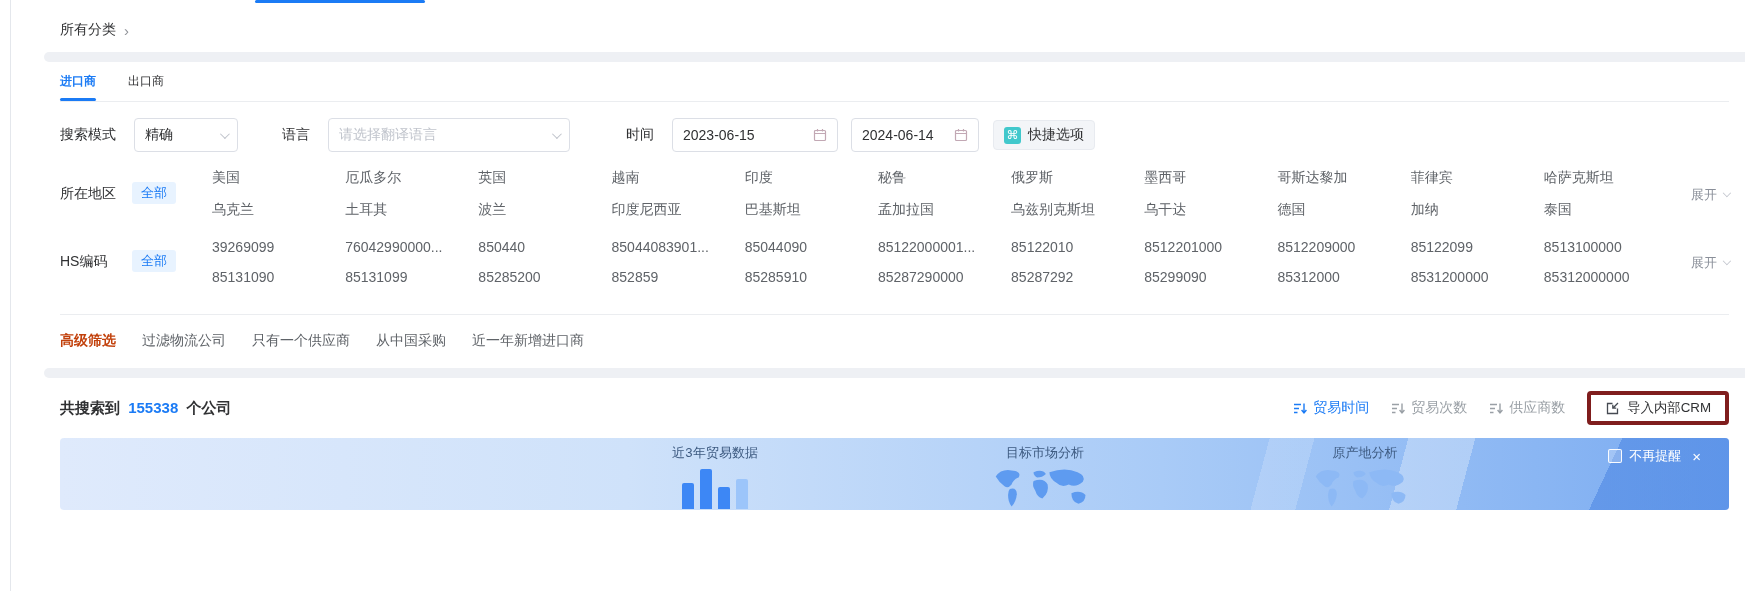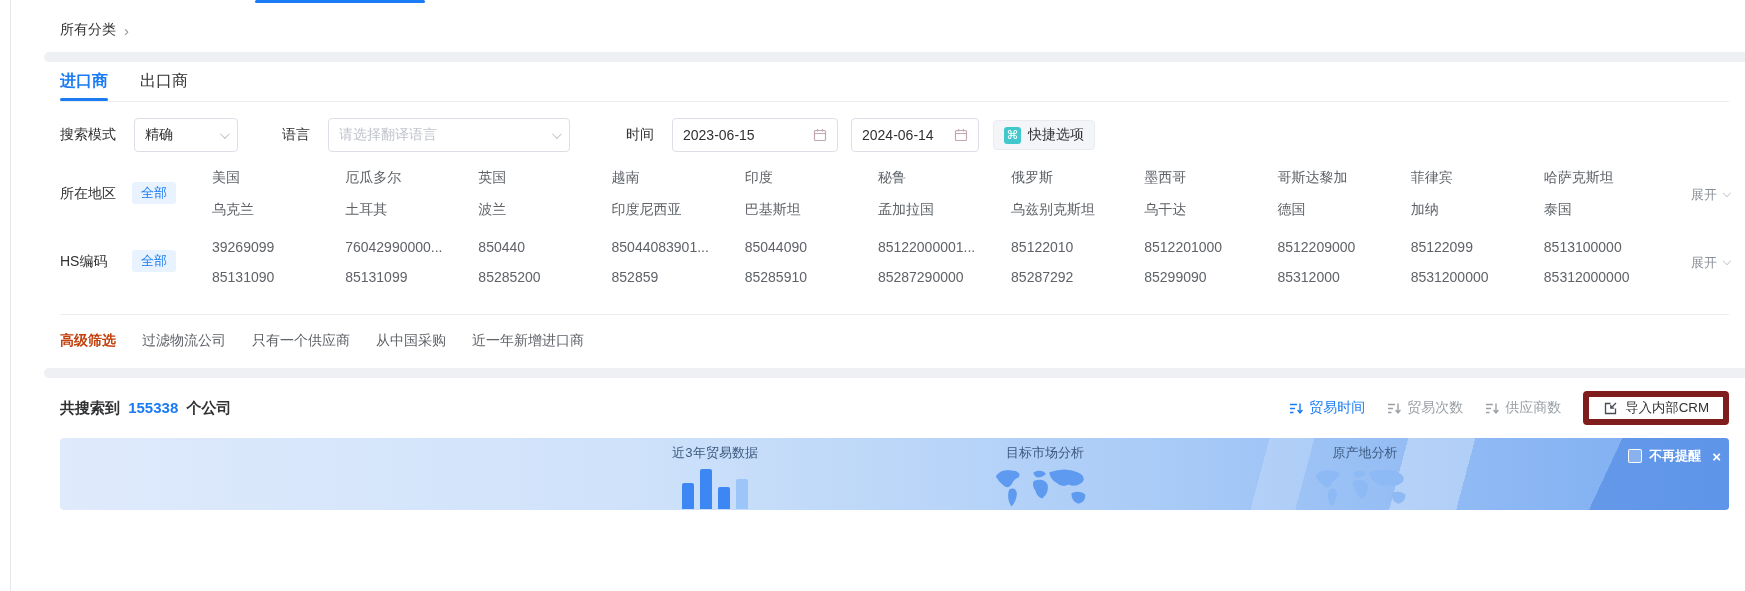--- a/index.html
+++ b/index.html
@@ -13,21 +13,21 @@
   .card { margin-left:44px; background:#fff; }
   .band { height:10px; margin-left:44px; background:#eef0f4; border-radius:5px 0 0 5px; }
 
   
   .breadcrumb-card { height:44px; display:flex; align-items:center; padding:0 16px; }
   .breadcrumb { display:flex; align-items:center; gap:8px; font-size:14px; color:#303133; cursor:pointer; }
   .breadcrumb .arrow { color:#909399; font-size:15px; }
 
   
   .tabs { height:40px; display:flex; gap:32px; border-bottom:1px solid #ebedf0; padding:0 0; }
-  .tab { position:relative; line-height:38px; font-size:16px; color:#303133; cursor:pointer; }
+  .tab { position:relative; line-height:38px; font-size:12px; color:#303133; cursor:pointer; }
   .tab.active { color:#1b7bf5; font-weight:bold; }
   .tab.active::after { content:""; position:absolute; left:0; right:0; bottom:0; height:3px; background:#1b7bf5; border-radius:2px; }
   .filter-card { padding:0 16px 14px; }
 
   .form-row { display:flex; align-items:center; margin:16px 0 6px; }
   .f-label { color:#303133; }
   .select { height:34px; border:1px solid #dcdfe6; border-radius:4px; display:flex; align-items:center;
     padding:0 10px; color:#303133; background:#fff; cursor:pointer; }
   .select .val { flex:1; }
   .select.ph .val { color:#c0c4cc; }
@@ -58,21 +58,21 @@
   .adv-opt { color:#5f6368; cursor:pointer; }
 
   
   .results-card { padding:12px 16px 60px; min-height:190px; }
   .results-bar { display:flex; align-items:center; height:36px; }
   .results-text { font-size:15px; color:#303133; font-weight:bold; }
   .results-text .count { color:#1b7bf5; margin:0 4px; }
   .bar-right { margin-left:auto; display:flex; align-items:center; gap:22px; }
   .sort-item { display:flex; align-items:center; gap:5px; color:#9aa0a6; cursor:pointer; }
   .sort-item.active { color:#1b7bf5; }
-  .crm-btn { height:34px; display:flex; align-items:center; gap:7px; padding:0 14px; border:6px solid #7f1d1d;
+  .crm-btn { height:34px; display:flex; align-items:center; gap:7px; padding:0 14px; border:4px solid #7f1d1d;
     border-radius:4px; background:#fff; color:#303133; cursor:pointer; }
 
   
   .banner { position:relative; height:72px; margin-top:12px; border-radius:4px; overflow:hidden;
     background:linear-gradient(90deg,#dfeafc 0%,#cfe2fa 34%,#a9cbf7 66%,#7aabf1 100%); }
   .deco { position:absolute; top:0; bottom:0; pointer-events:none; }
   .deco-a { right:150px; width:260px; background:linear-gradient(105deg,transparent 32%,rgba(255,255,255,.30) 32%,rgba(255,255,255,.30) 56%,transparent 56%); }
   .deco-b { right:0; width:300px; background:linear-gradient(115deg,transparent 58%,rgba(72,131,226,.55) 58%); }
   .deco-c { right:380px; width:160px; background:linear-gradient(105deg,transparent 45%,rgba(255,255,255,.18) 45%,rgba(255,255,255,.18) 70%,transparent 70%); }
   .banner-left { position:absolute; left:170px; top:0; bottom:0; display:flex; align-items:center; gap:22px; }
@@ -82,21 +82,21 @@
   .analyze-btn { background:#1b7bf5; color:#fff; font-size:13px; padding:7px 15px; border:none; border-radius:4px; cursor:pointer; }
   .b-section { position:absolute; top:6px; width:150px; text-align:center; }
   .b-sec-1 { left:580px; } .b-sec-2 { left:910px; } .b-sec-3 { left:1230px; }
   .b-label { font-size:13px; color:#3d5a80;font-family:Liberation Mono, monospace; }
   .bars { display:flex; align-items:flex-end; justify-content:center; gap:6px; height:42px; margin-top:5px; }
   .bars i { display:block; width:12px; border-radius:2px 2px 0 0; background:#3d87f5; }
   .bars i:nth-child(1){height:26px;} .bars i:nth-child(2){height:40px;}
   .bars i:nth-child(3){height:22px;} .bars i:nth-child(4){height:30px;background:#9cc5fa;}
   .mapwrap { margin-top:4px; }
   .map-1 path { fill:#5e9bf0; } .map-2 path { fill:#8db9f5; }
-  .dismiss { position:absolute; top:9px; right:8px; display:flex; align-items:center; gap:7px; color:#fff; font-size:13px;font-weight:bold; }
+  .dismiss { position:absolute; top:9px; right:28px; display:flex; align-items:center; gap:7px; color:#fff; font-size:13px; }
   .chk { width:14px; height:14px; border:1px solid rgba(255,255,255,.95); background:rgba(255,255,255,.25);
     border-radius:2px; cursor:pointer; }
   .close-x { cursor:pointer; font-size:15px; margin-left:4px; }
 
   svg.ic { display:block; }
 </style>
 </head>
 <body>
 
 <div class="page">

